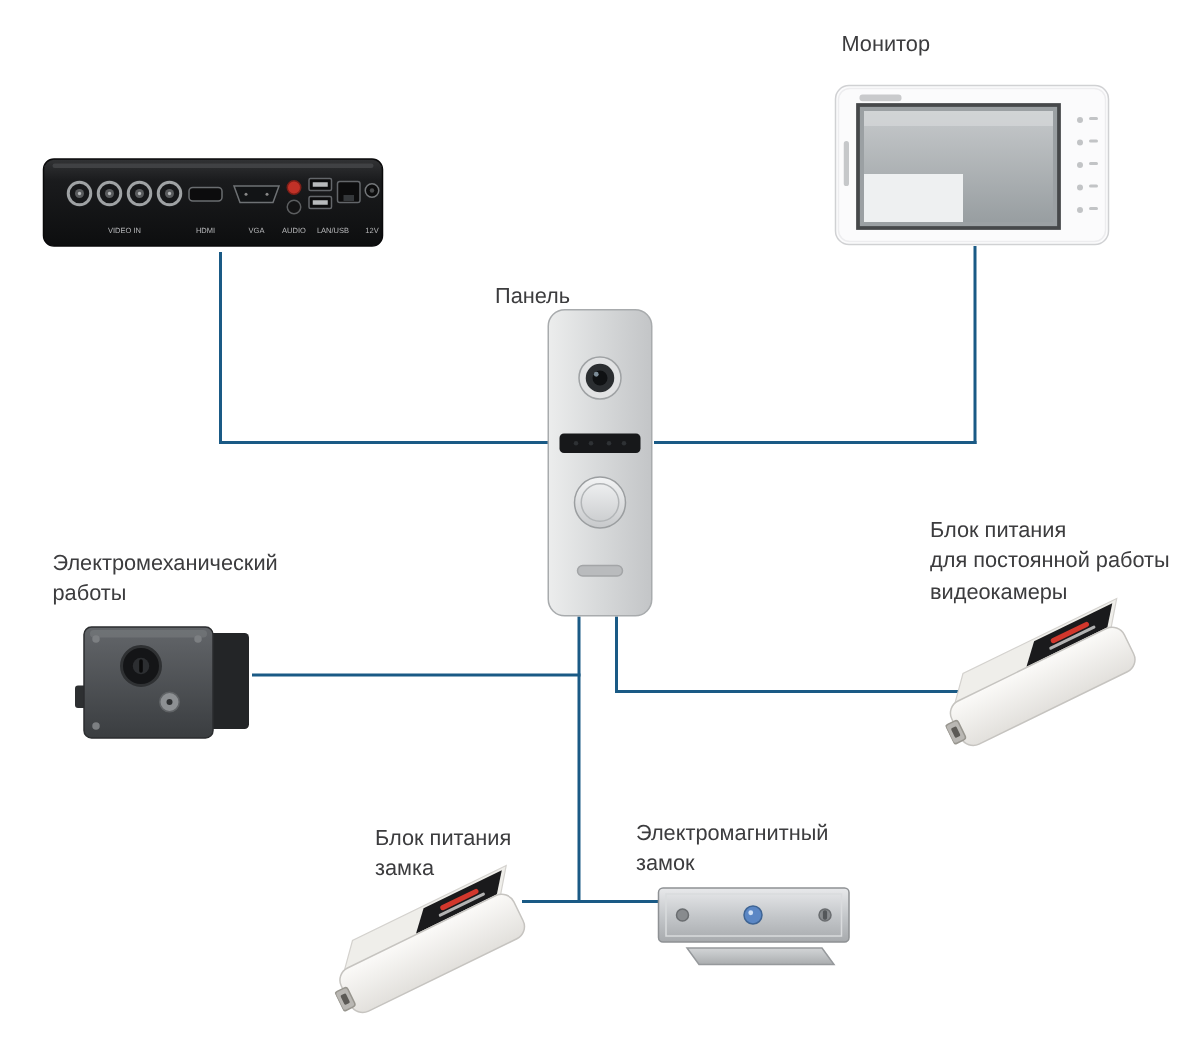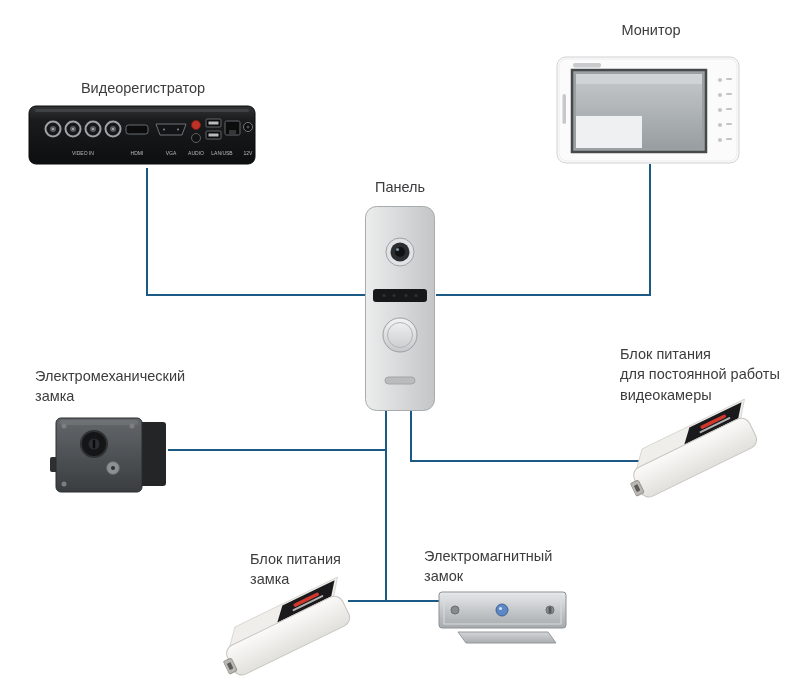--- a/index.html
+++ b/index.html
@@ -6,45 +6,44 @@
   html,body { margin:0; padding:0; background:#ffffff; }
   .canvas {
     position:relative; width:800px; height:699px; background:#ffffff;
     font-family:"Liberation Sans", sans-serif; overflow:hidden;
   }
   .wire { position:absolute; background:#1a5a85; }
   .label {
     position:absolute; font-size:14.5px; color:#3c3c3e;
     line-height:1.4; white-space:pre-line;
   }
-  .label.center { text-align:center; }
+  .label.center { text-align:left; }
   .device { position:absolute; }
   .rot { transform-origin:center center; }
   svg text { font-family:"Liberation Sans", sans-serif; }
 </style>
 </head>
 <body>
 
 <div class="canvas" style="background: rgb(255, 255, 255);">
 
   <div class="wire" style="left: 146px; top: 168px; width: 2px; height: 128px; background: rgb(26, 90, 133);"></div>
   <div class="wire" style="left: 146px; top: 294px; width: 220px; height: 2px; background: rgb(26, 90, 133);"></div>
   <div class="wire" style="left: 649px; top: 164px; width: 2px; height: 132px; background: rgb(26, 90, 133);"></div>
   <div class="wire" style="left: 436px; top: 294px; width: 215px; height: 2px; background: rgb(26, 90, 133);"></div>
   <div class="wire" style="left: 385px; top: 411px; width: 2px; height: 191px; background: rgb(26, 90, 133);"></div>
   <div class="wire" style="left: 168px; top: 449px; width: 219px; height: 2px; background: rgb(26, 90, 133);"></div>
   <div class="wire" style="left: 410px; top: 411px; width: 2px; height: 51px; background: rgb(26, 90, 133);"></div>
   <div class="wire" style="left: 410px; top: 460px; width: 240px; height: 2px; background: rgb(26, 90, 133);"></div>
   <div class="wire" style="left: 348px; top: 600px; width: 97px; height: 2px; background: rgb(26, 90, 133);"></div>
 
-  <div class="label center" style="left:30px;top:78px;width:226px">Видеорегистратор</div>
   <div class="label center" style="left:561px;top:20px;width:180px">Монитор</div>
-  <div class="label center" style="left:330px;top:177px;width:140px">Панель</div>
+  <div class="label center" style="left:330px;top:188px;width:140px">Панель</div>
   <div class="label" style="left:35px;top:366px;width:180px">Электромеханический
-замка</div>
+работы</div>
   <div class="label" style="left:620px;top:344px;width:175px">Блок питания
 для постоянной работы
 видеокамеры</div>
   <div class="label" style="left:250px;top:549px;width:140px">Блок питания
 замка</div>
   <div class="label" style="left:424px;top:546px;width:160px">Электромагнитный
 замок</div>
 
   <div class="device" style="left:28px;top:102px;width:228px;height:66px">
     <svg width="228" height="66" viewBox="0 0 228 66">

